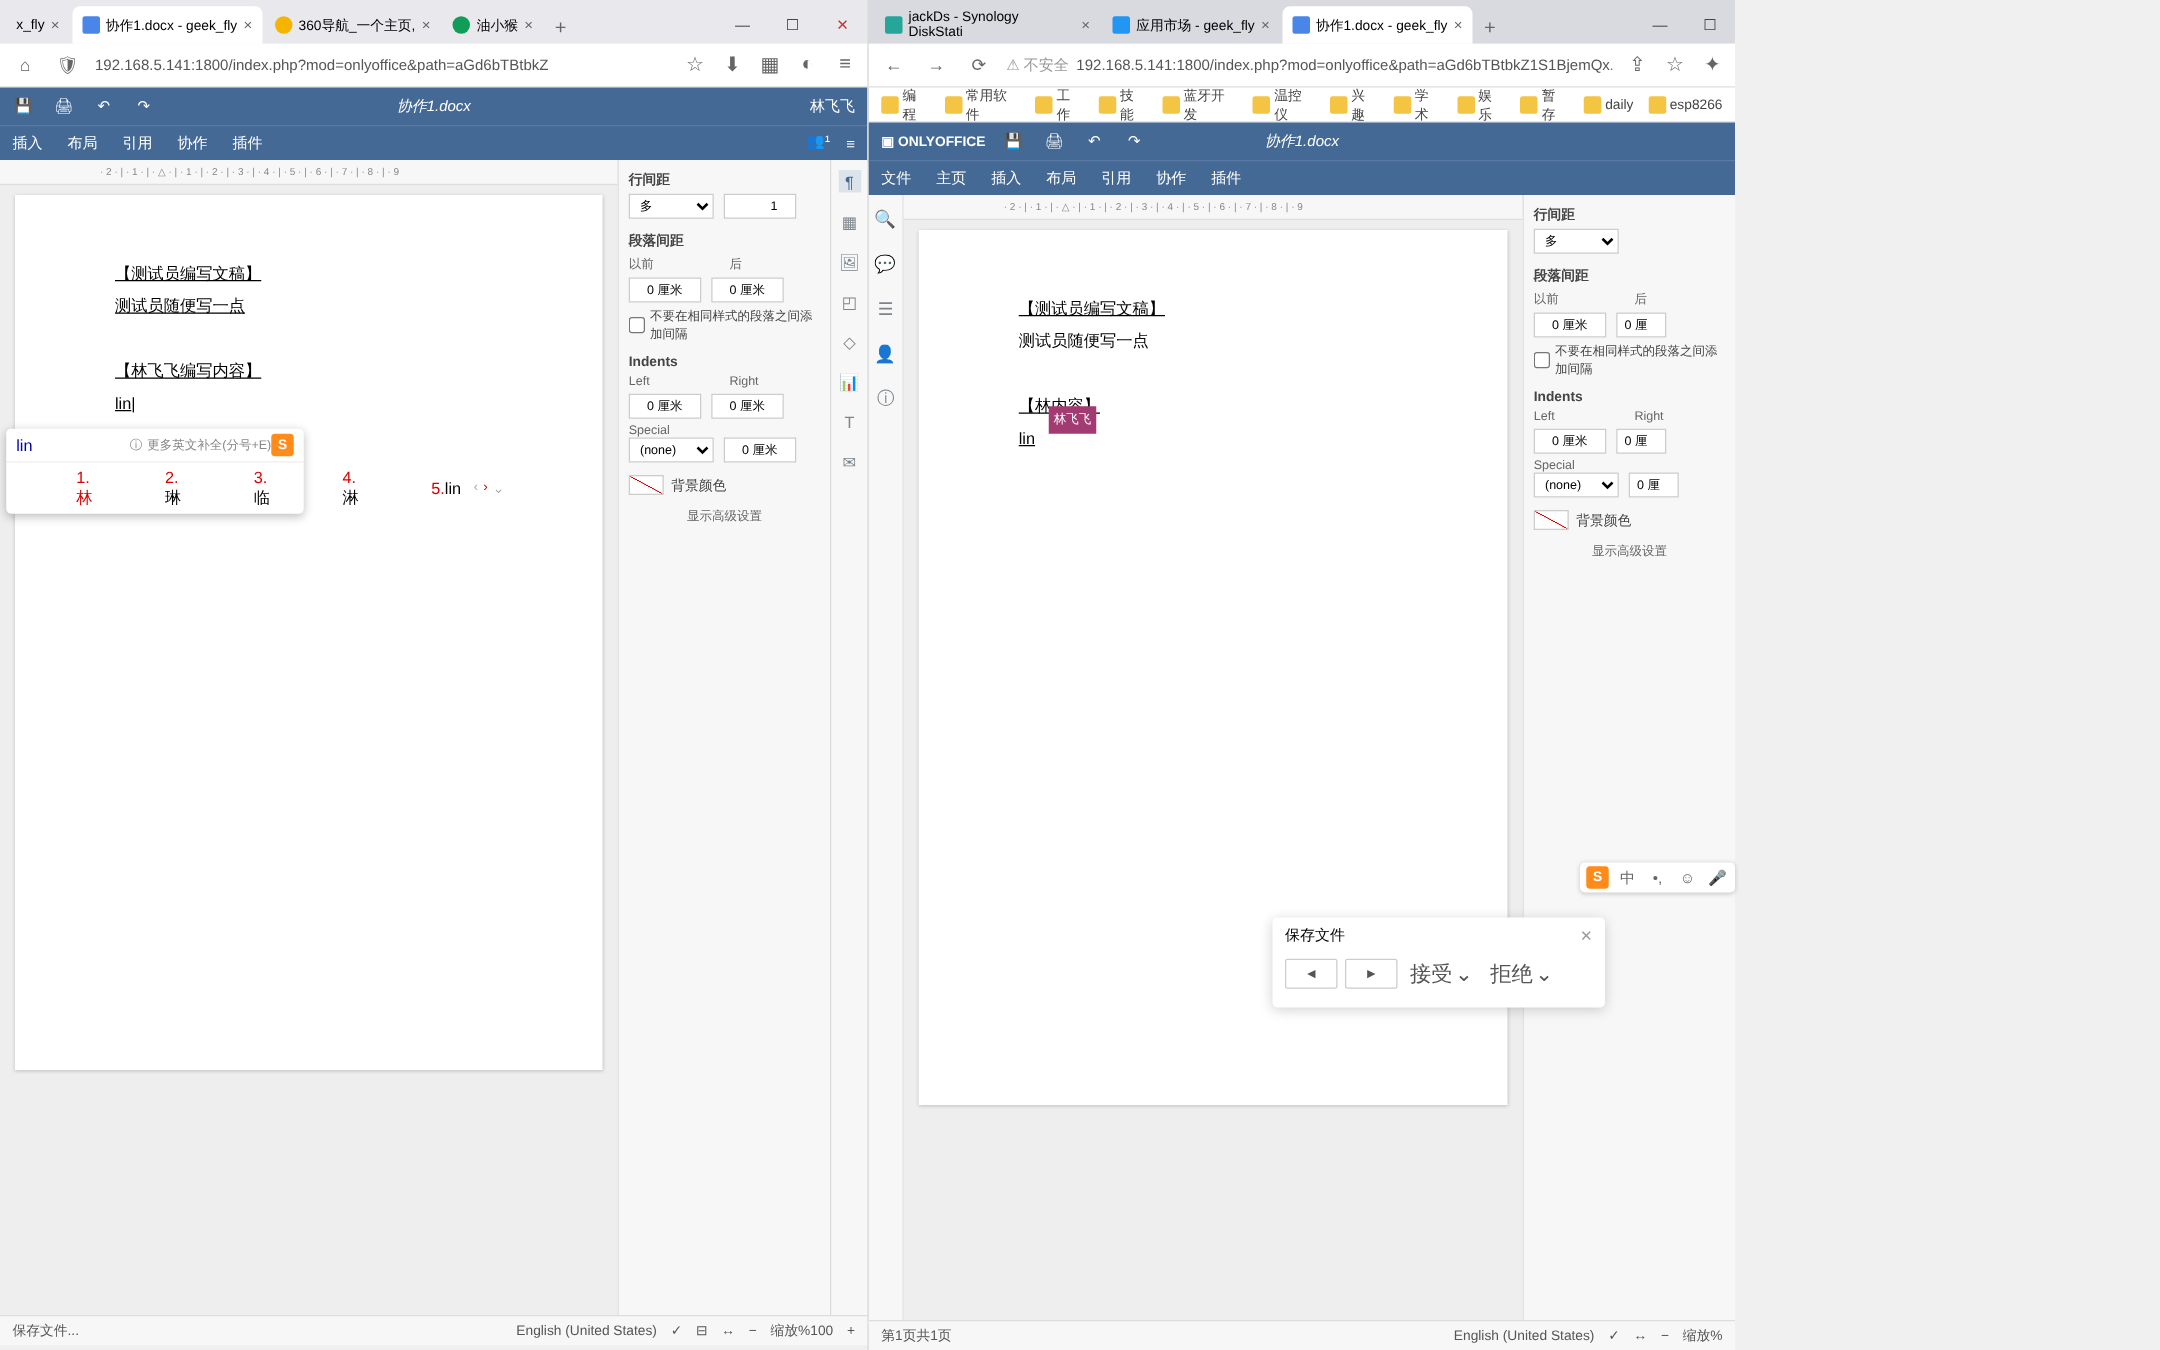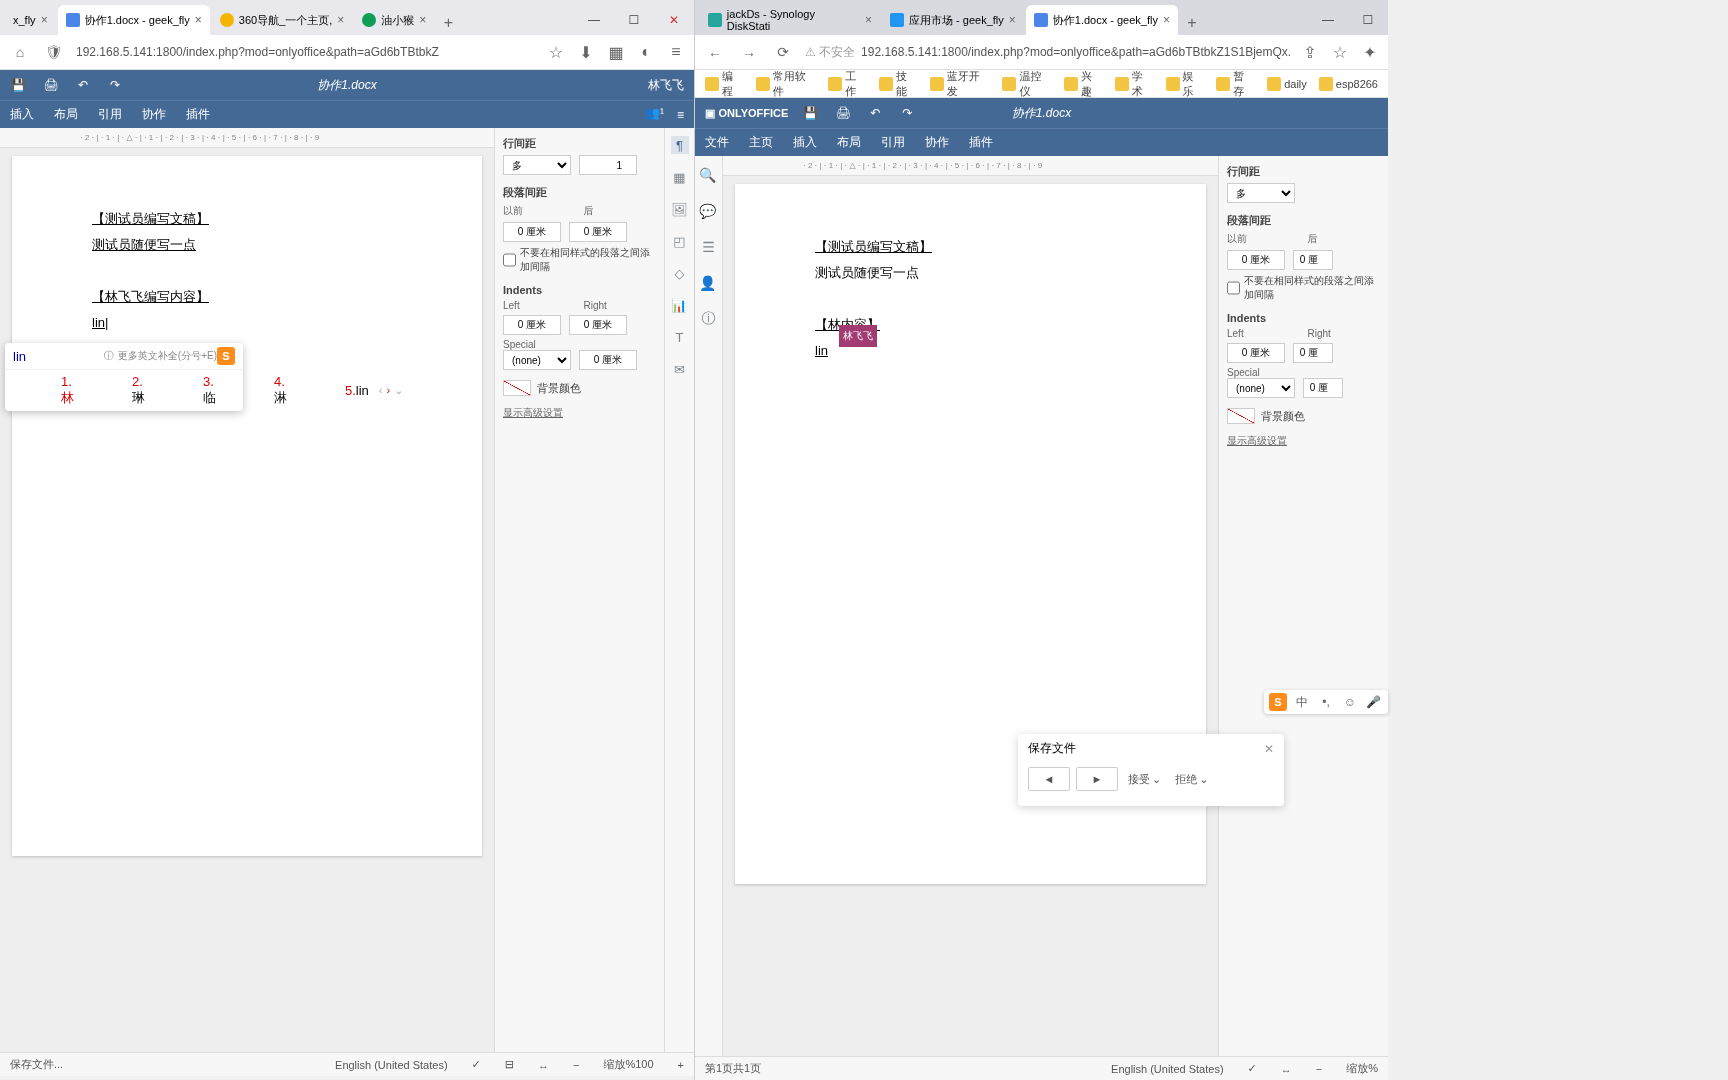--- a/index.html
+++ b/index.html
@@ -59,21 +59,21 @@
 .cursor-mark { display:inline-block; position:relative; }
 .cursor-label { position:absolute; top:-4px; left:-2px; background:#a23b72; color:#fff; font-size:10px; padding:1px 4px; white-space:nowrap; }
 .rpanel { width:170px; background:#f7f7f7; border-left:1px solid #ddd; padding:8px; font-size:11px; color:#444; overflow:hidden; }
 .rpanel .sec { margin-bottom:10px; }
 .rpanel .ttl { font-weight:bold; margin-bottom:4px; font-size:11px; }
 .rpanel .row { display:flex; gap:8px; margin-bottom:4px; align-items:center; }
 .rpanel .lbl { font-size:10px; color:#666; flex:1; }
 .rpanel .inp { width:58px; height:20px; border:1px solid #ccc; font-size:10px; text-align:right; padding-right:14px; background:#fff; position:relative; }
 .rpanel .sel { width:68px; height:20px; border:1px solid #ccc; font-size:10px; padding:0 4px; background:#fff; }
 .rpanel .cb { display:flex; gap:4px; font-size:10px; }
-.rpanel .link { color:#666; font-size:10px; margin-top:6px; text-decoration:underline; cursor:pointer; }
+.rpanel .link { color:#666; text-align:center; font-size:10px; margin-top:6px; cursor:pointer; }
 .rpanel .clrline { display:flex; align-items:center; gap:6px; }
 .rpanel .colorbox { width:28px; height:16px; border:1px solid #ccc; background:linear-gradient(to top right,#fff 48%,#d00 49%,#d00 51%,#fff 52%); }
 
 .rtool { width:30px; background:#f7f7f7; border-left:1px solid #ddd; display:flex; flex-direction:column; align-items:center; padding-top:8px; gap:14px; }
 .rtico { width:18px; height:18px; color:#7d858c; display:flex; align-items:center; justify-content:center; font-size:13px; }
 .rtico.active { color:#446995; background:#dde3ea; }
 
 
 .ime { position:absolute; left:5px; top:343px; width:238px; background:#fff; box-shadow:0 2px 8px rgba(0,0,0,.25); border-radius:4px; font-size:13px; z-index:50; }
 .ime-top { padding:4px 8px; display:flex; align-items:center; border-bottom:1px solid #eee; }
@@ -85,24 +85,24 @@
 .cand .n { color:#d00; }
 .cand.first .ch { color:#d00; }
 .ime-nav { margin-left:auto; display:flex; gap:4px; color:#aaa; font-size:11px; }
 
 
 .review { position:absolute; left:1018px; top:734px; width:266px; height:72px; background:#fff; box-shadow:0 2px 10px rgba(0,0,0,.18); border-radius:4px; z-index:40; }
 .review-h { display:flex; align-items:center; padding:6px 10px; font-size:12px; }
 .review-h .rx { margin-left:auto; color:#999; cursor:pointer; }
 .review-b { display:flex; gap:6px; padding:4px 10px; align-items:center; }
 .rbtn { width:42px; height:24px; border:1px solid #ccc; background:#fff; display:flex; align-items:center; justify-content:center; font-size:11px; color:#555; border-radius:2px; }
-.rlink { font-size:11px; color:#555; padding:0 4px; display:flex; align-items:center; gap:2px; }
-
-
-.statusbar { position:absolute; bottom:0; left:0; right:0; height:24px; background:#f7f7f7; border-top:1px solid #ddd; display:flex; align-items:center; font-size:11px; color:#555; padding:0 10px; gap:24px; }
+.rlink { font-size:17px; color:#555; padding:0 4px; display:flex; align-items:center; gap:2px; }
+
+
+.statusbar { position:absolute; bottom:0; left:0; right:0; height:24px; background:#f7f7f7; border-top:1px solid #ddd; display:flex; align-items:center; font-size:11px; color:#555; padding:0 10px; gap:11px; }
 .statusbar .mid { flex:1; }
 
 
 .sogou-bar { position:absolute; right:0; top:690px; display:flex; gap:6px; padding:3px 5px; background:#fff; box-shadow:0 1px 4px rgba(0,0,0,.2); border-radius:4px; z-index:30; }
 .sogou-bar .si { width:18px; height:18px; font-size:12px; color:#666; display:flex; align-items:center; justify-content:center; }
 .sogou-bar .slogo { background:#ff8c1a; color:#fff; border-radius:3px; font-weight:bold; font-size:11px; }
 </style>
 </head>
 <body>
 

